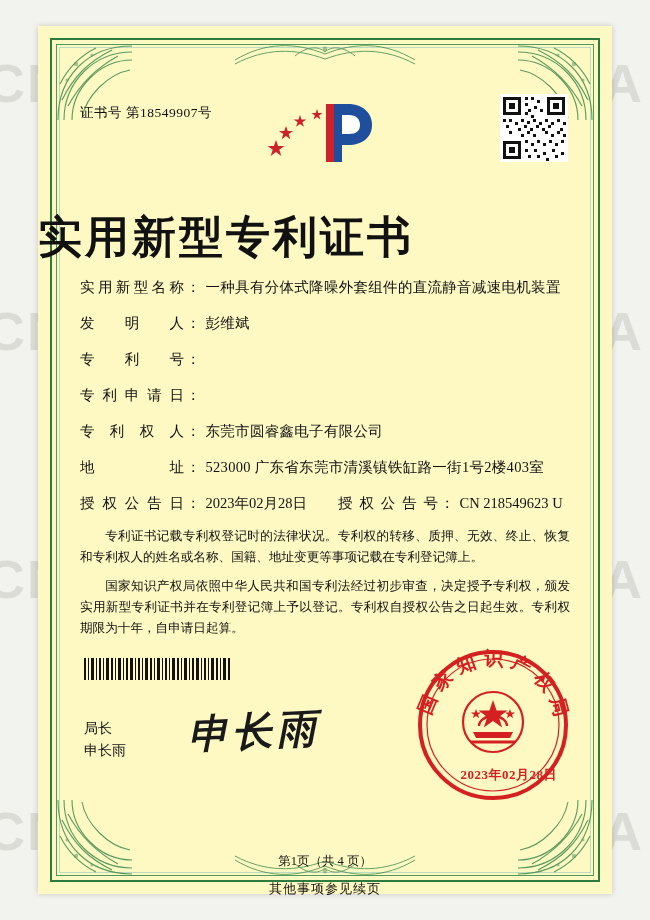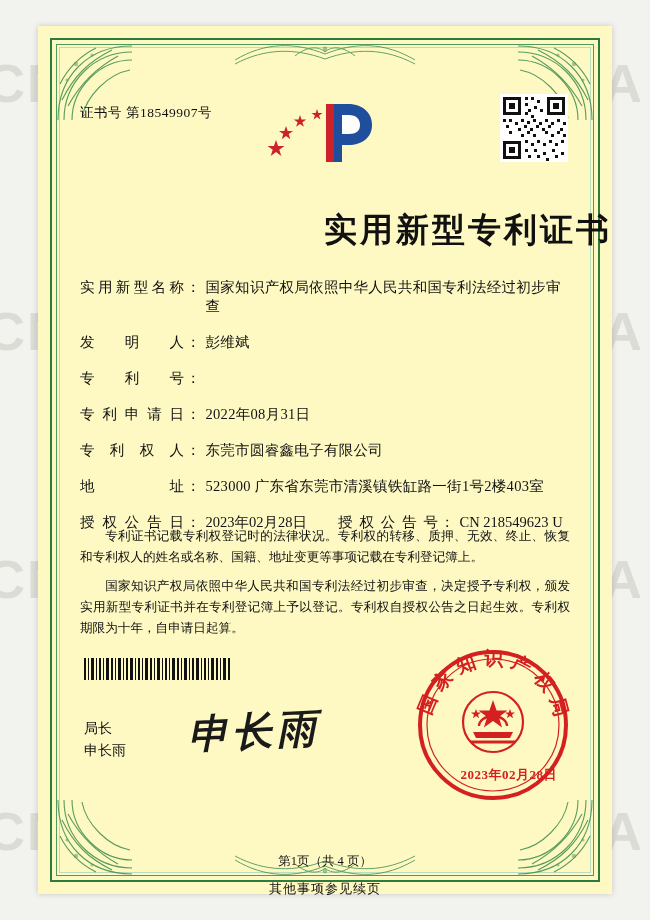--- a/index.html
+++ b/index.html
@@ -110,24 +110,24 @@
     height: 68px;
     background: #fff;
   }
   .qr svg { display:block; }
 
   .title {
     position: absolute;
     top: 182px;
     left: 0;
     right: 0;
-    text-align: right;
+    text-align: left;
     font-family: "Liberation Serif", serif;
     font-weight: 700;
-    font-size: 33px;
+    font-size: 44px;
     letter-spacing: 3px;
     color: #111;
   }
 
   
   .fields {
     position: absolute;
     top: 252px;
     left: 42px;
     right: 42px;
@@ -457,21 +457,21 @@
     <div class="row">
       <span class="lbl">
         <span>实</span>
           <span>用</span>
           <span>新</span>
           <span>型</span>
           <span>名</span>
           <span>称</span>
       </span>
       <span class="colon">：</span>
-      <span class="val">国家知识产权局依照中华人民共和国专利法经过初步审查</span>
+      <span class="val">一种具有分体式降噪外套组件的直流静音减速电机装置</span>
     </div>
 
     <div class="row">
       <span class="lbl">
         <span>发</span>
           <span>明</span>
           <span>人</span>
       </span>
       <span class="colon">：</span>
       <span class="val">彭维斌</span>
@@ -488,21 +488,20 @@
 
     <div class="row">
       <span class="lbl">
         <span>专</span>
           <span>利</span>
           <span>申</span>
           <span>请</span>
           <span>日</span>
       </span>
       <span class="colon">：</span>
-      <span class="val">2022年08月31日</span>
     </div>
 
     <div class="row">
       <span class="lbl">
         <span>专</span>
           <span>利</span>
           <span>权</span>
           <span>人</span>
       </span>
       <span class="colon">：</span>

